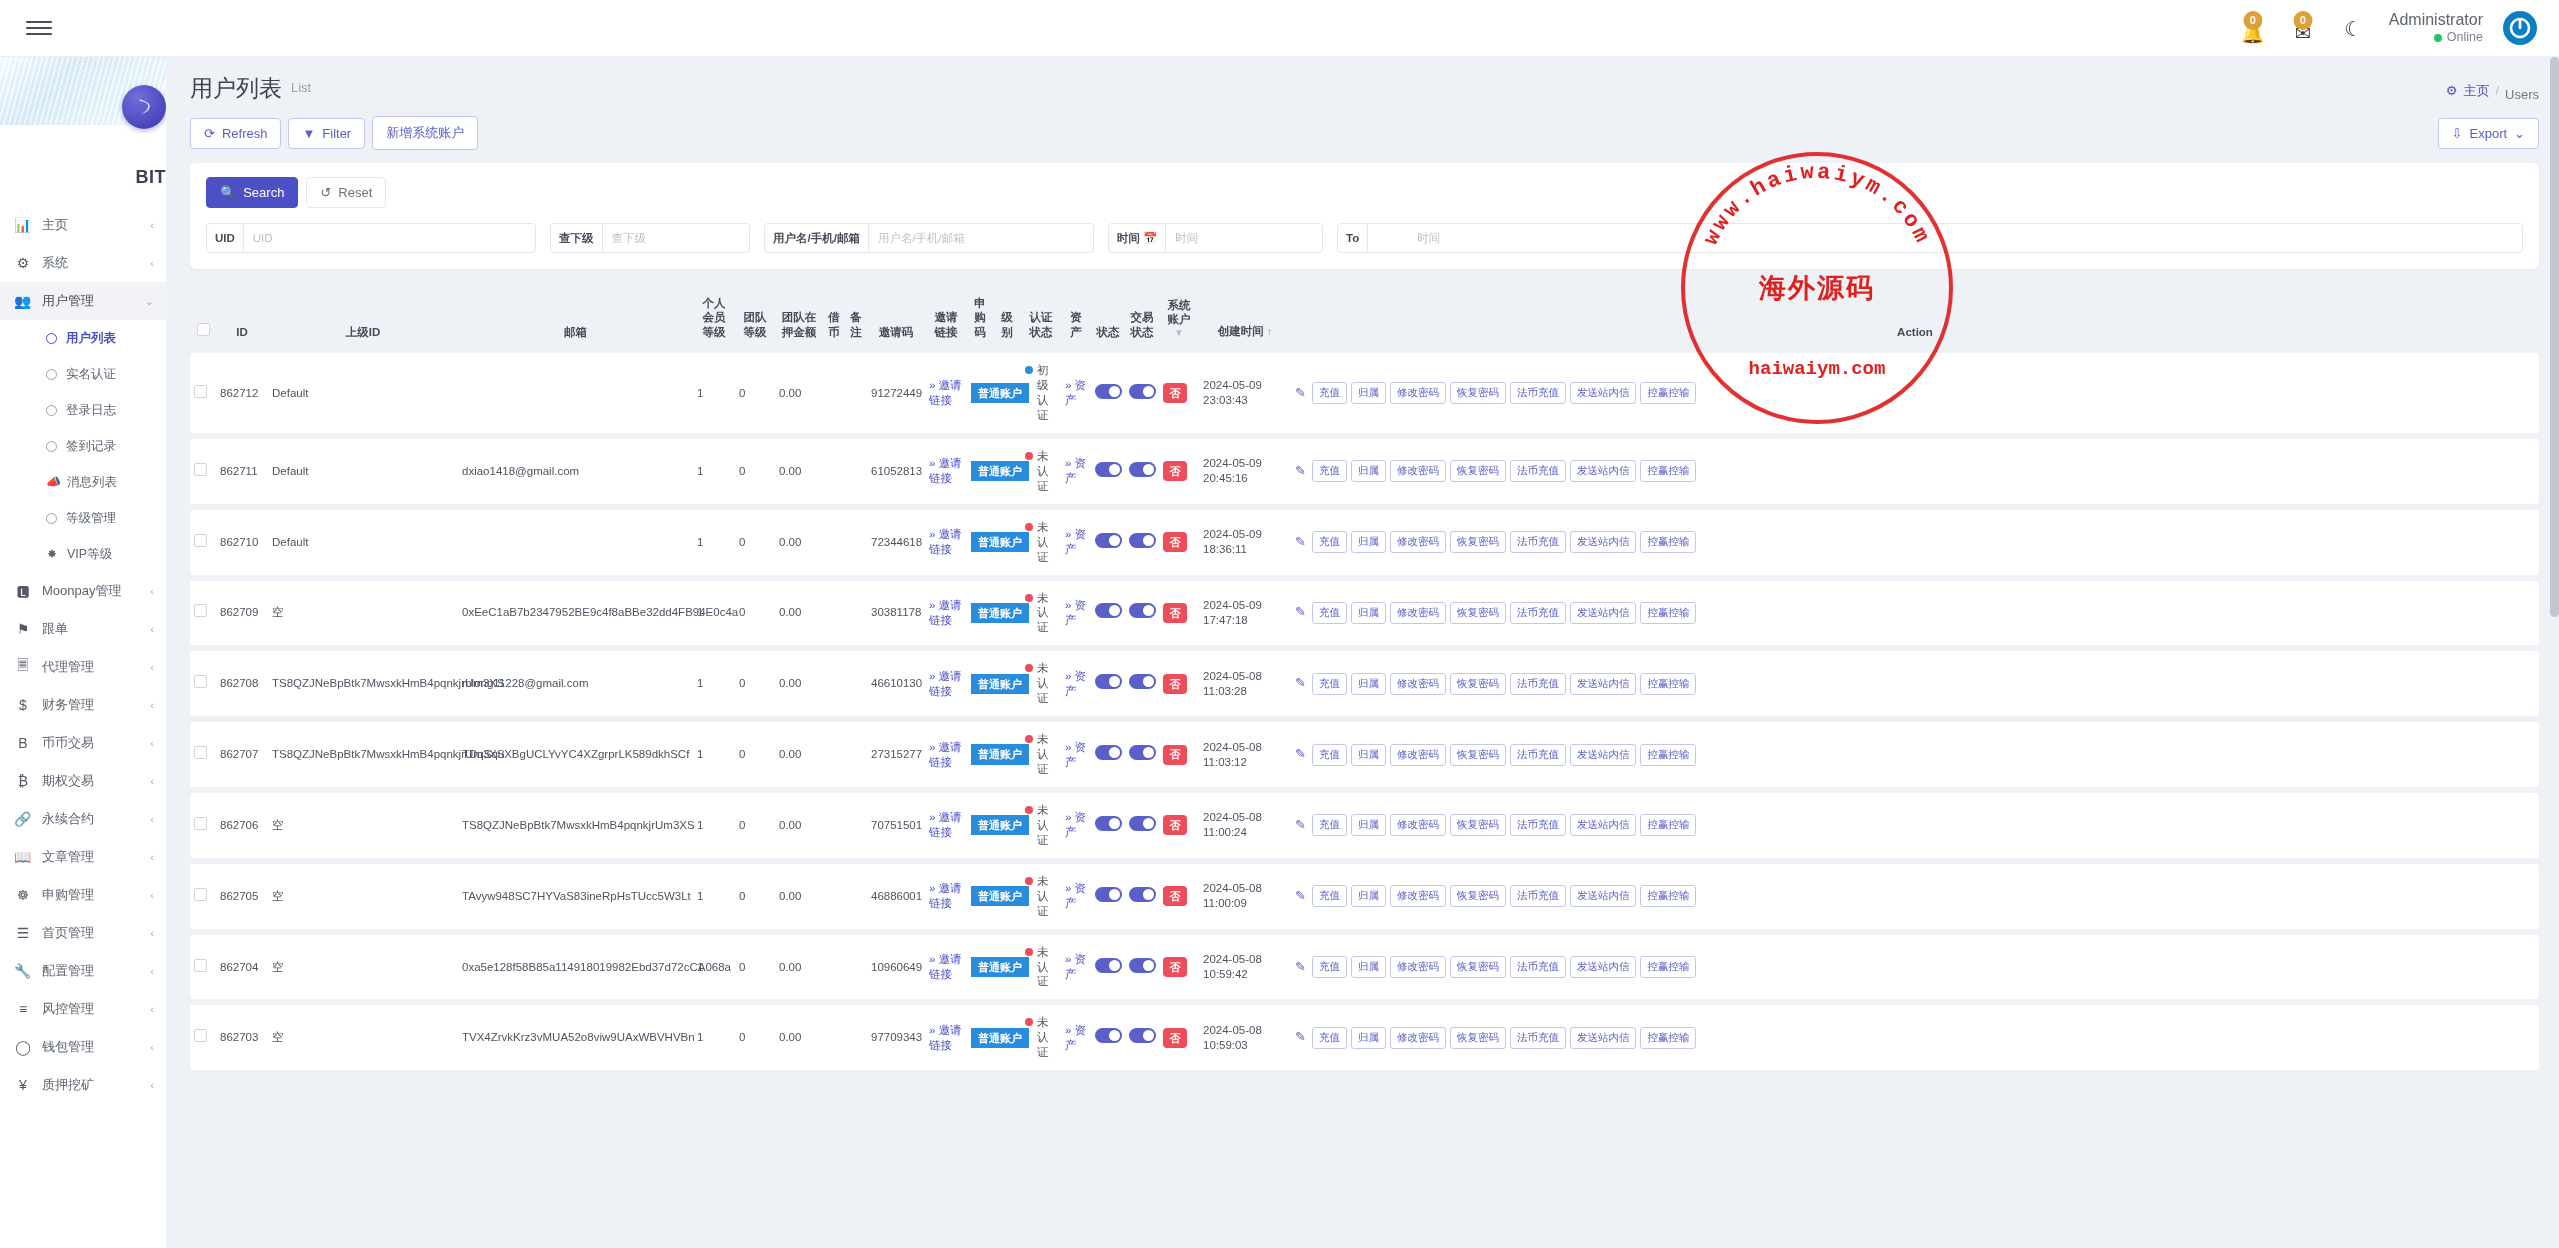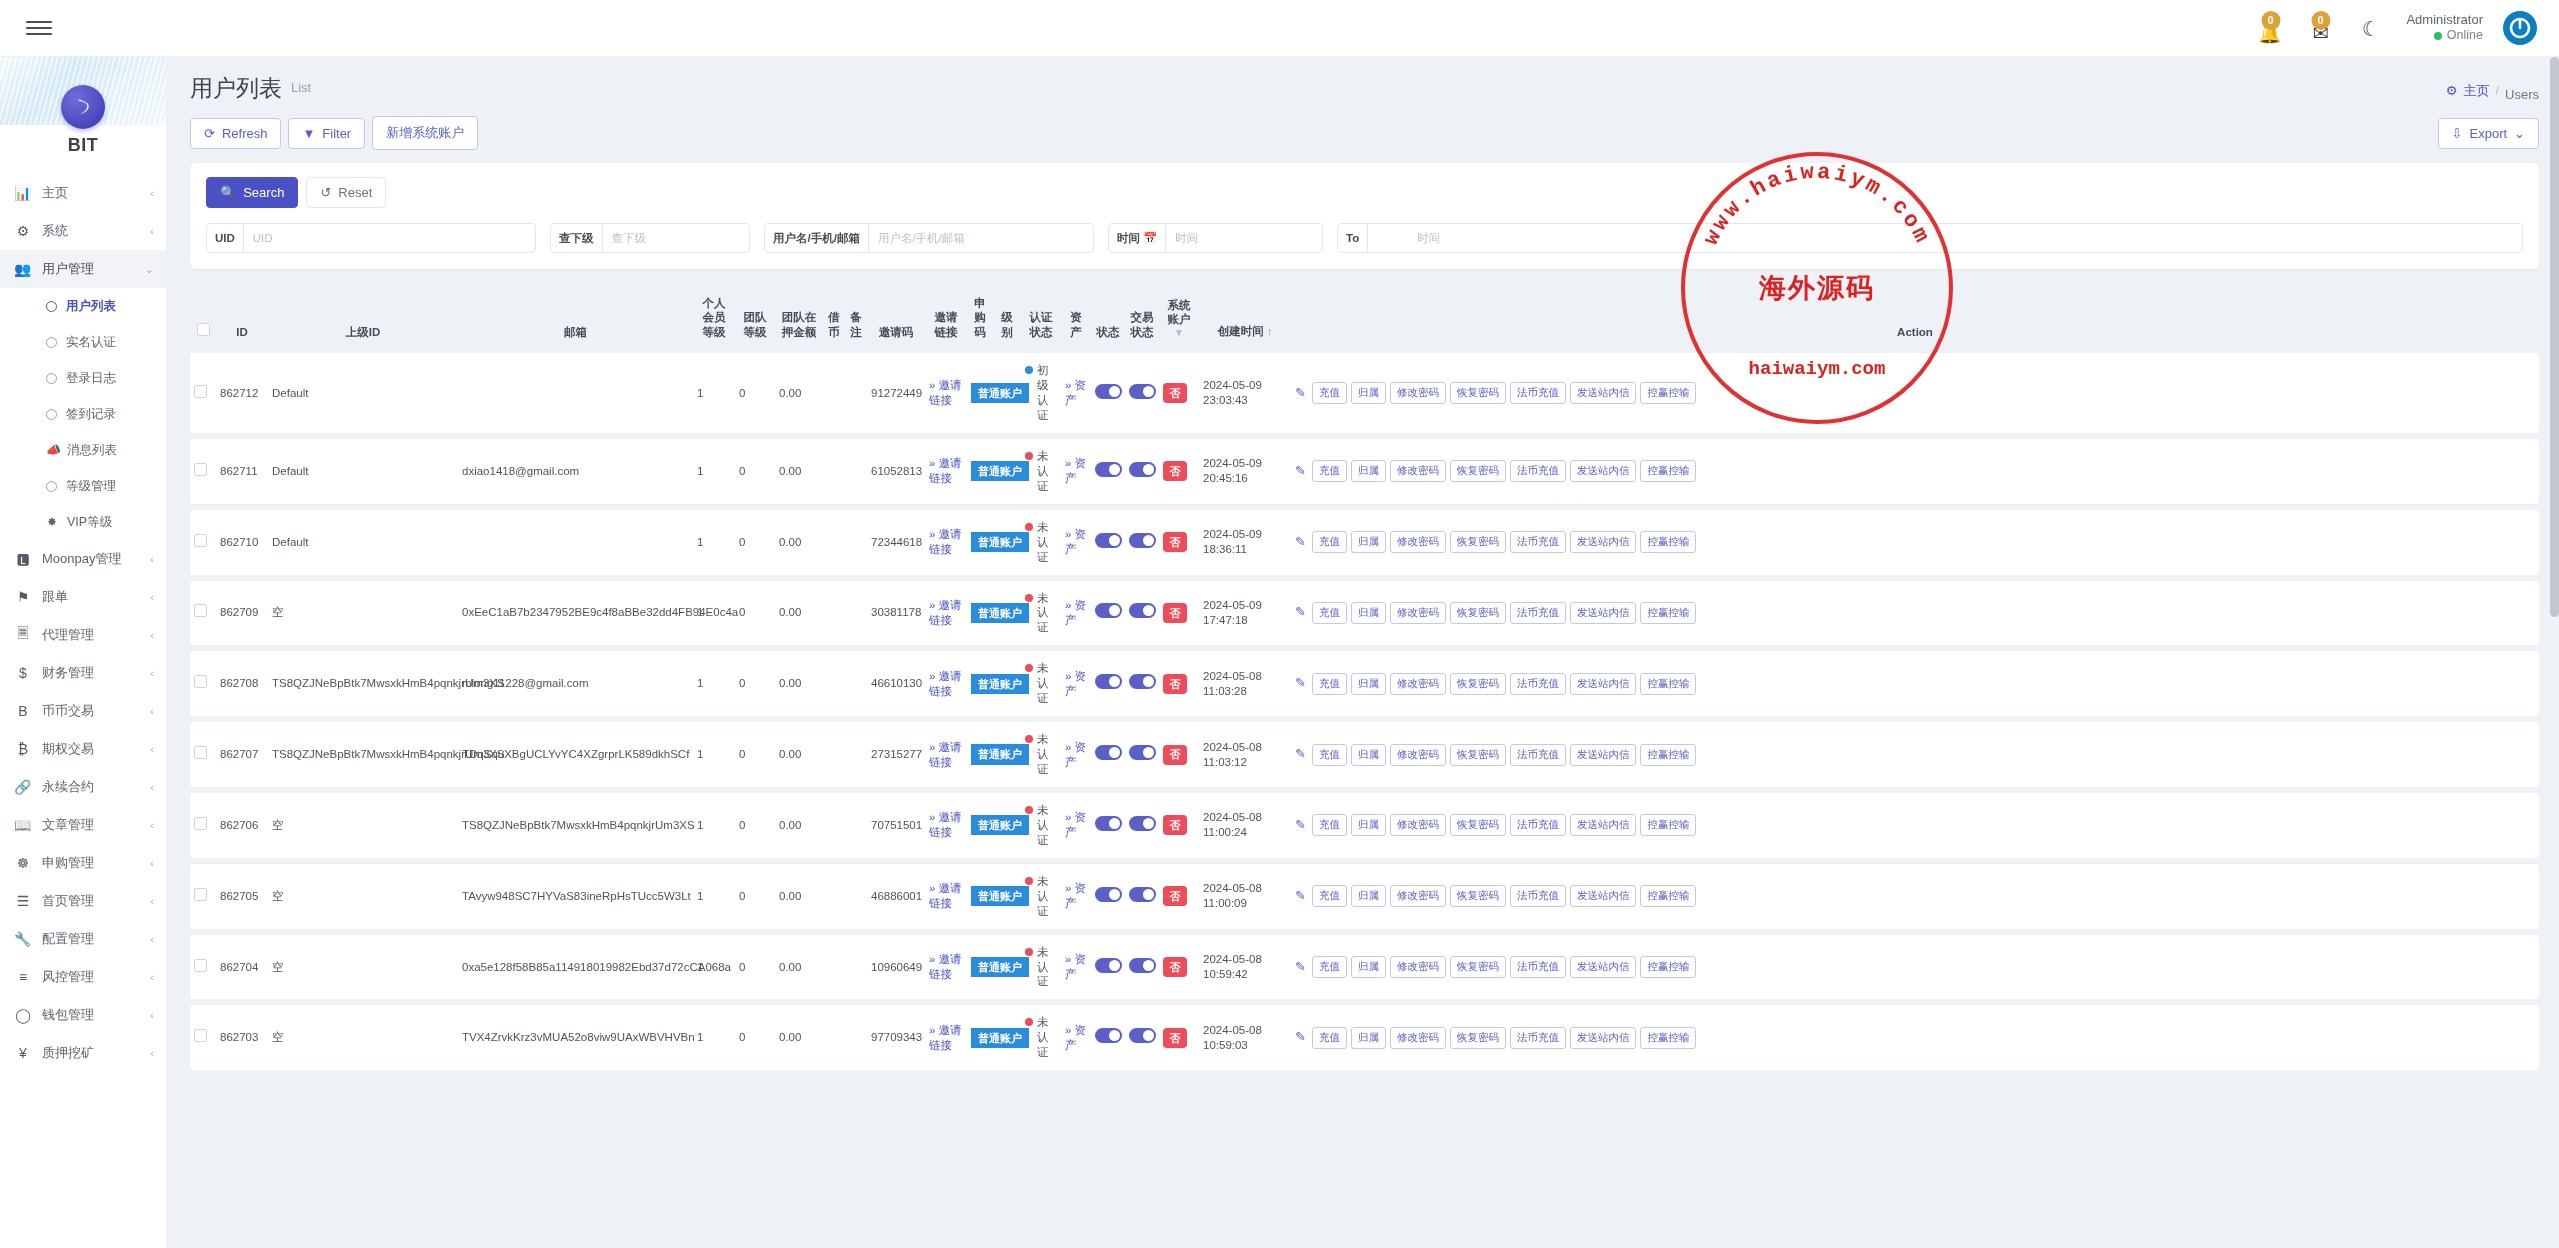--- a/index.html
+++ b/index.html
@@ -24,42 +24,42 @@
   .notif .glyph { position:absolute; bottom:2px; left:50%; transform:translateX(-50%);
      font-size:19px; color:#3c3c3c; line-height:1; }
   .notif .count {
     position:absolute; top:0; left:50%; transform:translateX(-50%);
     background:#dda13a; color:#fff; font-size:11px; font-weight:bold;
     width:19px; height:19px; border-radius:50%; display:flex;
     align-items:center; justify-content:center; line-height:1;
   }
   .moon { font-size:21px; color:#45484d; cursor:pointer; line-height:1; margin:0 6px;}
   .userblock { text-align:right; line-height:1.25; }
-  .userblock .uname { font-size:13px; color:#5d646e; }
+  .userblock .uname { font-size:16px; color:#5d646e; }
   .userblock .ustat { font-size:12.5px; color:#7a828c; display:flex;
      align-items:center; justify-content:flex-end; gap:5px; }
   .dot-online { width:8px; height:8px; border-radius:50%; background:#22c55e; display:inline-block;}
   .avatar { width:34px; height:34px; border-radius:50%; background:#0b7ec4;
      display:flex; align-items:center; justify-content:center; color:#fff;
      font-size:21px; cursor:pointer; }
 
   
   .layout { display:flex; height: calc(1248px - 57px); }
 
   
   .sidebar { width: 166px; background:#fff; flex:0 0 166px; overflow:hidden;
      position:relative; }
   .sb-banner { height: 68px; background:
       linear-gradient(135deg,#ffffff 0%, #ddeef9 35%, #eaf5fb 60%, #ffffff 100%);
      position:relative; overflow:hidden;}
   .sb-banner::after{content:"";position:absolute;inset:0;
      background:repeating-linear-gradient(105deg, rgba(255,255,255,.65) 0 2px, rgba(160,205,235,.22) 2px 5px);
      opacity:.7;}
   .sb-logo-wrap { margin-top:-40px; display:flex; flex-direction:column;
-     align-items:center; position:relative; z-index:2; }
+     align-items:flex-end; position:relative; z-index:2;gap:32px; }
   .sb-logo { width:44px; height:44px; border-radius:50%;
      background: radial-gradient(circle at 35% 30%, #6f6fdc, #4b45bd 70%);
      display:flex;align-items:center;justify-content:center;
      box-shadow:0 2px 5px rgba(60,60,140,.35); }
   .sb-logo svg { width:26px; height:26px; }
   .sb-title { font-size:18px; font-weight:bold; color:#3b4150; margin-top:6px; letter-spacing:.5px;}
   .sb-menu { margin-top:18px; }
   .sb-item { display:flex; align-items:center; height:38px; padding:0 12px 0 14px;
      cursor:pointer; font-size:13px; color:#5c6470; gap:10px; }
   .sb-item.active { background:#f2f3f7; color:#4b4b4b; }

